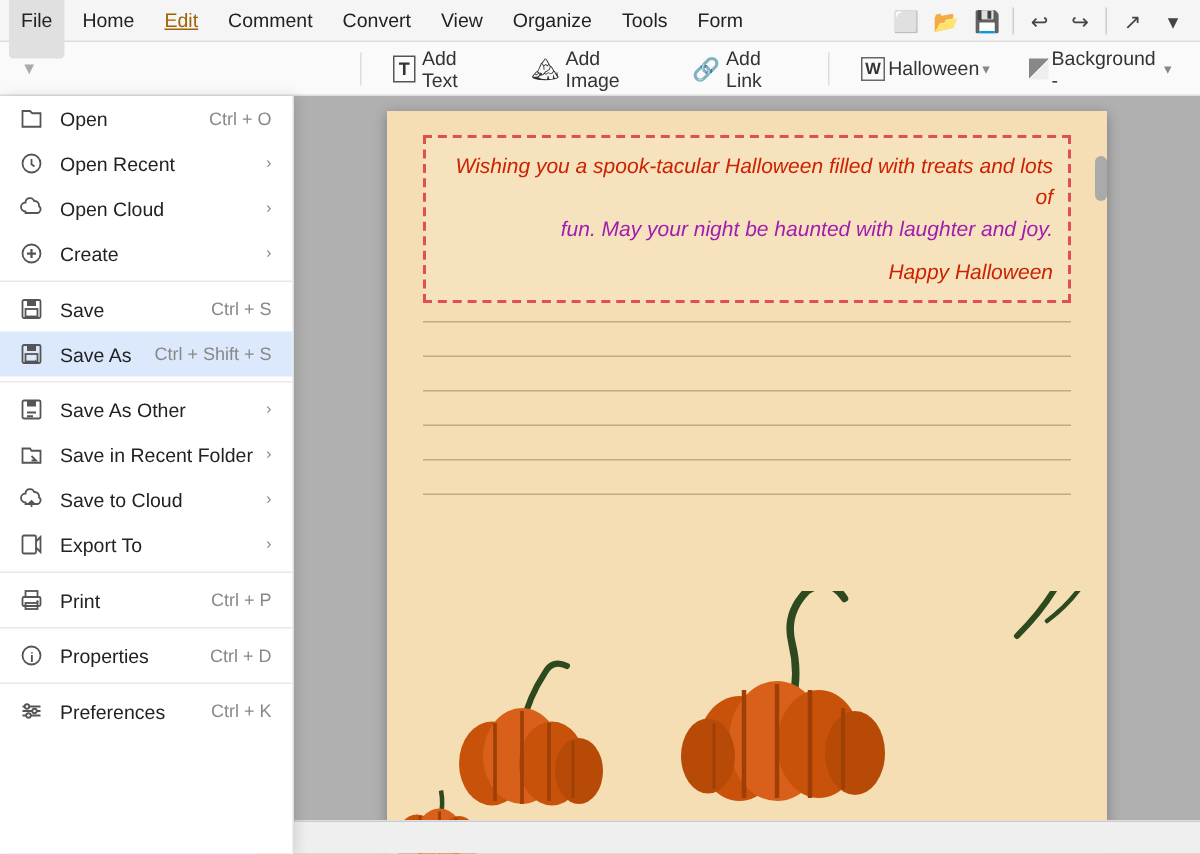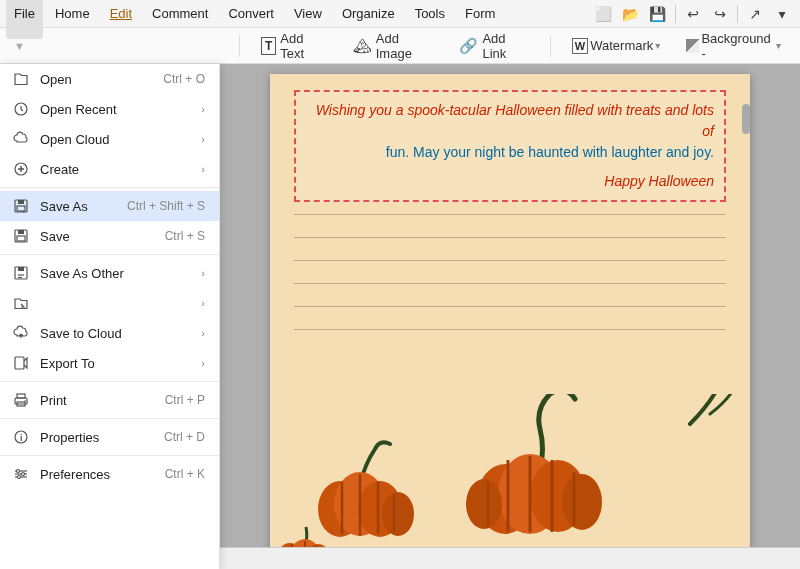--- a/index.html
+++ b/index.html
@@ -38,21 +38,21 @@
     .toolbar-btn-dropdown { display: flex; align-items: center; gap: 2px; }
     .dropdown-arrow { font-size: 10px; color: #888; }
 
     
     .main-layout {
       display: flex; height: calc(569px - 64px);
     }
 
     
     .left-panel {
-      width: 220px; background: #fff; border-right: 1px solid #e0e0e0;
+      width: 196px; background: #fff; border-right: 1px solid #e0e0e0;
       box-shadow: 2px 0 8px rgba(0,0,0,0.12); z-index: 10;
       display: flex; flex-direction: column;
     }
 
     
     .menu-item {
       display: flex; align-items: center; justify-content: space-between;
       padding: 6px 14px 6px 12px; cursor: pointer; min-height: 30px;
       color: #222; font-size: 13px;
     }
@@ -83,21 +83,21 @@
       padding: 16px 24px;
       text-align: right;
     }
 
     
     .text-box {
       border: 2px dashed #e05050; padding: 8px 10px; margin-bottom: 12px;
       background: rgba(255,255,255,0.15);
     }
     .text-box-line1 { color: #cc2200; font-size: 14px; font-style: italic; line-height: 1.5; }
-    .text-box-line2 { color: #0369a1; font-size: 14px; line-height: 1.5; }
+    .text-box-line2 { color: #a21caf; font-size: 14px; font-style: italic; line-height: 1.5; }
     .text-box-line3 { color: #cc2200; font-size: 14px; font-style: italic; line-height: 1.5; margin-top: 8px; }
 
     
     .ruled-lines { margin-top: 4px; }
     .ruled-line {
       height: 1px; background: #c8a882; margin-bottom: 22px; width: 100%;
     }
 
     
     .pumpkin-scene {
@@ -154,21 +154,21 @@
     <span class="tb-icon">🏔</span>
     <span>Add Image</span>
   </div>
   <div class="toolbar-btn">
     <span class="tb-icon">🔗</span>
     <span>Add Link</span>
   </div>
   <div class="toolbar-separator"></div>
   <div class="toolbar-btn toolbar-btn-dropdown">
     <span style="font-size:13px; border:1.5px solid #666; padding:1px 2px; font-weight:bold; font-size:11px;">W</span>
-    <span>Watermark</span>
+    <span>Halloween</span>
     <span class="dropdown-arrow">▾</span>
   </div>
   <div class="toolbar-btn toolbar-btn-dropdown">
     <span style="width:14px;height:14px;background:linear-gradient(135deg,#888 50%,#eee 50%);display:inline-block;"></span>
     <span>Background -</span>
     <span class="dropdown-arrow">▾</span>
   </div>
 </div>
 
 <div class="main-layout">
@@ -221,49 +221,49 @@
               <line x1="5" y1="8" x2="11" y2="8" stroke="#555" stroke-width="1.5"></line>
             </svg>
         </div>
         <span class="menu-item-label">Create</span>
       </div>
       <span class="menu-item-arrow">›</span>
     </div>
 
     <div class="menu-divider"></div>
 
+    <div class="menu-item">
+      <div class="menu-item-left">
+        <div class="menu-item-icon">
+          <svg width="16" height="16" viewBox="0 0 16 16">
+              <rect x="2" y="2" width="12" height="12" rx="1" fill="none" stroke="#555" stroke-width="1.2"></rect>
+              <rect x="5" y="2" width="6" height="4" fill="#555"></rect>
+              <rect x="4" y="8" width="8" height="5" fill="none" stroke="#555" stroke-width="1.2"></rect>
+            </svg>
+        </div>
+        <span class="menu-item-label">Save</span>
+      </div>
+      <span class="menu-item-shortcut">Ctrl + S</span>
+    </div>
+
     <div class="menu-item selected">
       <div class="menu-item-left">
         <div class="menu-item-icon">
           <svg width="16" height="16" viewBox="0 0 16 16">
               <rect x="2" y="2" width="12" height="12" rx="1" fill="none" stroke="#555" stroke-width="1.2"></rect>
               <rect x="5" y="2" width="6" height="4" fill="#555"></rect>
               <rect x="4" y="8" width="8" height="5" fill="none" stroke="#555" stroke-width="1.2"></rect>
               <text x="9" y="15" font-size="6" fill="#555">+</text>
             </svg>
         </div>
         <span class="menu-item-label">Save As</span>
       </div>
       <span class="menu-item-shortcut">Ctrl + Shift + S</span>
     </div>
 
-    <div class="menu-item">
-      <div class="menu-item-left">
-        <div class="menu-item-icon">
-          <svg width="16" height="16" viewBox="0 0 16 16">
-              <rect x="2" y="2" width="12" height="12" rx="1" fill="none" stroke="#555" stroke-width="1.2"></rect>
-              <rect x="5" y="2" width="6" height="4" fill="#555"></rect>
-              <rect x="4" y="8" width="8" height="5" fill="none" stroke="#555" stroke-width="1.2"></rect>
-            </svg>
-        </div>
-        <span class="menu-item-label">Save</span>
-      </div>
-      <span class="menu-item-shortcut">Ctrl + S</span>
-    </div>
-
     <div class="menu-divider"></div>
 
     <div class="menu-item">
       <div class="menu-item-left">
         <div class="menu-item-icon">
           <svg width="16" height="16" viewBox="0 0 16 16">
               <rect x="2" y="2" width="12" height="12" rx="1" fill="none" stroke="#555" stroke-width="1.2"></rect>
               <rect x="5" y="2" width="6" height="4" fill="#555"></rect>
               <line x1="5" y1="10" x2="11" y2="10" stroke="#555" stroke-width="1.2"></line>
               <line x1="5" y1="12.5" x2="9" y2="12.5" stroke="#555" stroke-width="1.2"></line>
@@ -275,20 +275,21 @@
     </div>
 
     <div class="menu-item">
       <div class="menu-item-left">
         <div class="menu-item-icon">
           <svg width="16" height="16" viewBox="0 0 16 16">
               <path d="M2 4h5l1 1.5H14v8H2z" fill="none" stroke="#555" stroke-width="1.2"></path>
               <path d="M8 9 L11 12 L8 12" fill="none" stroke="#555" stroke-width="1.2"></path>
             </svg>
         </div>
+        <span class="menu-item-label">Save in Recent Folder</span>
       </div>
       <span class="menu-item-arrow">›</span>
     </div>
 
     <div class="menu-item">
       <div class="menu-item-left">
         <div class="menu-item-icon">
           <svg width="16" height="16" viewBox="0 0 16 16">
               <path d="M4 10a3 3 0 010-6 3 3 0 015.8-1A3 3 0 0113 6.5 2.5 2.5 0 0112 11H4z" fill="none" stroke="#555" stroke-width="1.2"></path>
               <path d="M8 13V9m-2 2l2-2 2 2" stroke="#555" stroke-width="1.2" fill="none"></path>

